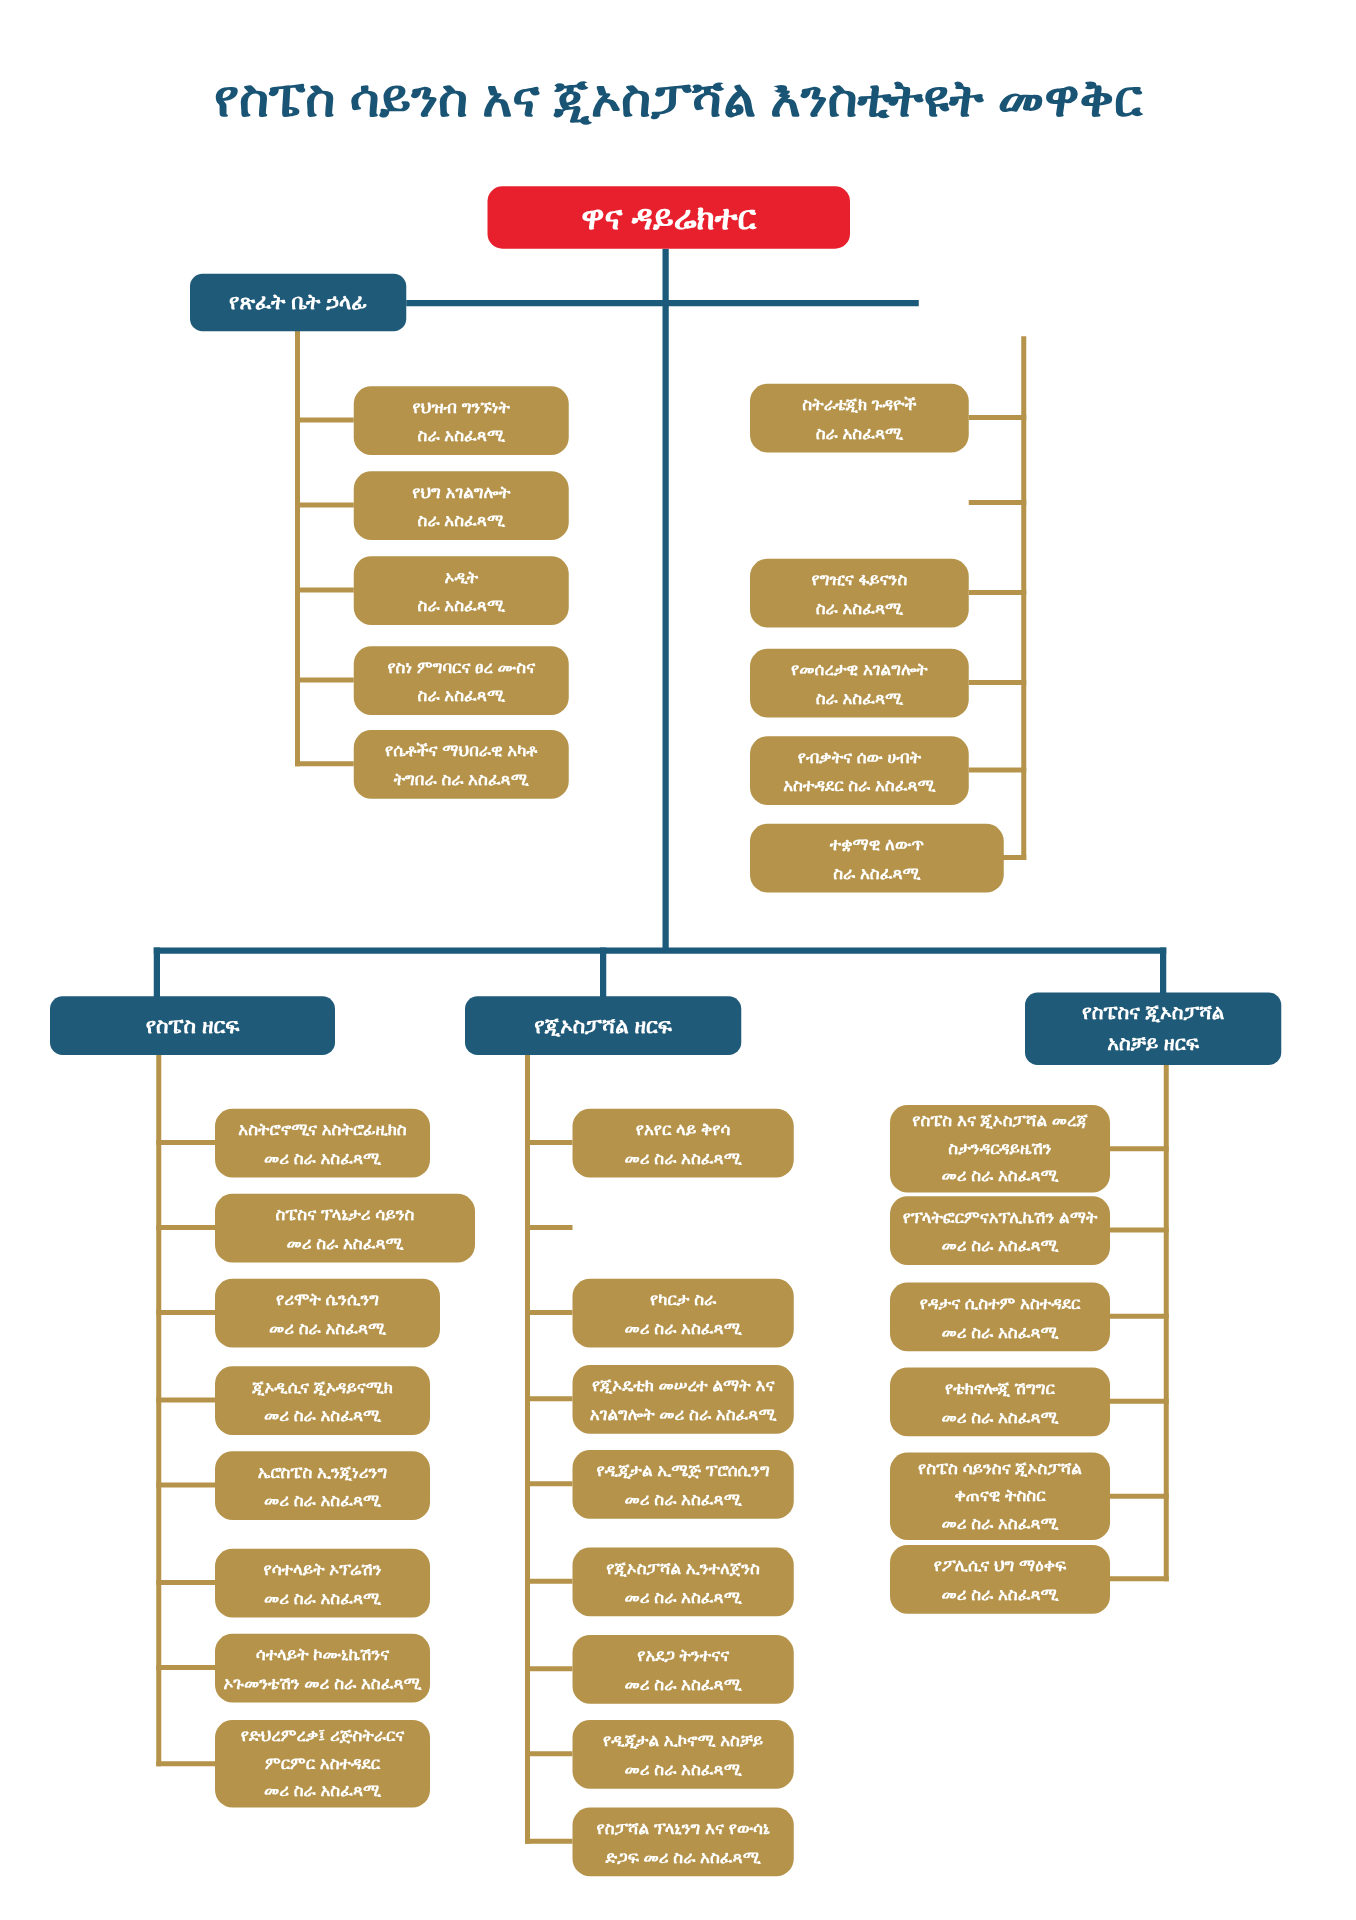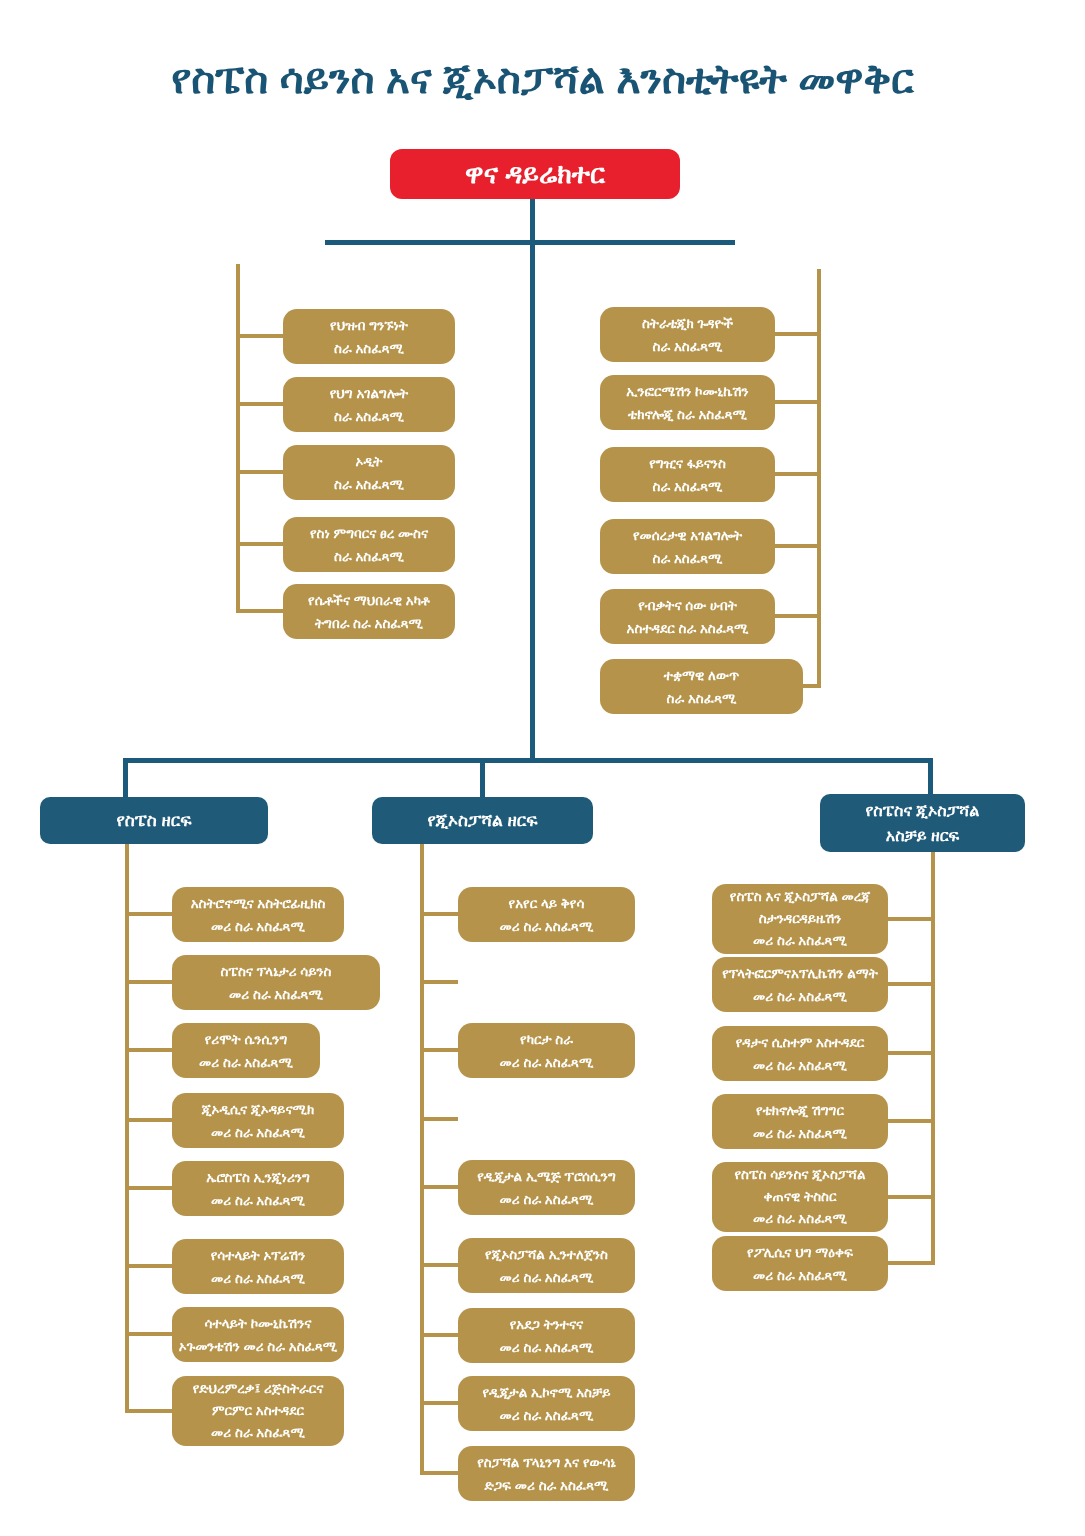--- a/index.html
+++ b/index.html
@@ -73,20 +73,23 @@
   <div class="gline" style="left:888px;top:978px;width:47px;height:4px"></div>
   <div class="gline" style="left:888px;top:1047px;width:47px;height:4px"></div>
   <div class="gline" style="left:888px;top:1115px;width:47px;height:4px"></div>
   <div class="gline" style="left:888px;top:1191px;width:47px;height:4px"></div>
   <div class="gline" style="left:888px;top:1257px;width:47px;height:4px"></div>
 
   <div class="box red" style="left:390px;top:145px;width:290px;height:50px">
     <div class="ln">ዋና ዳይሬክተር</div>
   </div>
 
+  <div class="box blue" style="left:152px;top:215px;width:173px;height:46px">
+    <div class="ln">የጽፈት ቤት ኃላፊ</div>
+  </div>
 
   <div class="box gold" style="left:283px;top:305px;width:172px;height:55px">
     <div class="ln">የህዝብ ግንኙነት</div>
     <div class="ln">ስራ አስፈጻሚ</div>
   </div>
   <div class="box gold" style="left:283px;top:373px;width:172px;height:55px">
     <div class="ln">የህግ አገልግሎት</div>
     <div class="ln">ስራ አስፈጻሚ</div>
   </div>
   <div class="box gold" style="left:283px;top:441px;width:172px;height:55px">
@@ -99,24 +102,20 @@
   </div>
   <div class="box gold" style="left:283px;top:580px;width:172px;height:55px">
     <div class="ln">የሴቶችና ማህበራዊ አካቶ</div>
     <div class="ln">ትግበራ ስራ አስፈጻሚ</div>
   </div>
 
   <div class="box gold" style="left:600px;top:303px;width:175px;height:55px">
     <div class="ln">ስትራቴጂክ ጉዳዮች</div>
     <div class="ln">ስራ አስፈጻሚ</div>
   </div>
-  <div class="box gold" style="left:600px;top:371px;width:175px;height:55px">
-    <div class="ln">ኢንፎርሜሽን ኮሙኒኬሽን</div>
-    <div class="ln">ቴክኖሎጂ ስራ አስፈጻሚ</div>
-  </div>
   <div class="box gold" style="left:600px;top:443px;width:175px;height:55px">
     <div class="ln">የግዢና ፋይናንስ</div>
     <div class="ln">ስራ አስፈጻሚ</div>
   </div>
   <div class="box gold" style="left:600px;top:515px;width:175px;height:55px">
     <div class="ln">የመሰረታዊ አገልግሎት</div>
     <div class="ln">ስራ አስፈጻሚ</div>
   </div>
   <div class="box gold" style="left:600px;top:585px;width:175px;height:55px">
     <div class="ln">የብቃትና ሰው ሀብት</div>
@@ -139,21 +138,21 @@
   </div>
 
   <div class="box gold" style="left:172px;top:883px;width:172px;height:55px">
     <div class="ln">አስትሮኖሚና አስትሮፊዚክስ</div>
     <div class="ln">መሪ ስራ አስፈጻሚ</div>
   </div>
   <div class="box gold" style="left:172px;top:951px;width:208px;height:55px">
     <div class="ln">ስፔስና ፕላኔታሪ ሳይንስ</div>
     <div class="ln">መሪ ስራ አስፈጻሚ</div>
   </div>
-  <div class="box gold" style="left:172px;top:1019px;width:148px;height:55px">
+  <div class="box gold" style="left:172px;top:1019px;width:180px;height:55px">
     <div class="ln">የሪሞት ሴንሲንግ</div>
     <div class="ln">መሪ ስራ አስፈጻሚ</div>
   </div>
   <div class="box gold" style="left:172px;top:1089px;width:172px;height:55px">
     <div class="ln">ጂኦዲሲና ጂኦዳይናሚክ</div>
     <div class="ln">መሪ ስራ አስፈጻሚ</div>
   </div>
   <div class="box gold" style="left:172px;top:1157px;width:172px;height:55px">
     <div class="ln">ኤሮስፔስ ኢንጂነሪንግ</div>
     <div class="ln">መሪ ስራ አስፈጻሚ</div>
@@ -173,20 +172,24 @@
   </div>
 
   <div class="box gold" style="left:458px;top:883px;width:177px;height:55px">
     <div class="ln">የአየር ላይ ቅየሳ</div>
     <div class="ln">መሪ ስራ አስፈጻሚ</div>
   </div>
   <div class="box gold" style="left:458px;top:1019px;width:177px;height:55px">
     <div class="ln">የካርታ ስራ</div>
     <div class="ln">መሪ ስራ አስፈጻሚ</div>
   </div>
+  <div class="box gold" style="left:458px;top:1088px;width:177px;height:55px">
+    <div class="ln">የጂኦዴቲክ መሠረተ ልማት እና</div>
+    <div class="ln">አገልግሎት መሪ ስራ አስፈጻሚ</div>
+  </div>
   <div class="box gold" style="left:458px;top:1156px;width:177px;height:55px">
     <div class="ln">የዲጂታል ኢሜጅ ፕሮሰሲንግ</div>
     <div class="ln">መሪ ስራ አስፈጻሚ</div>
   </div>
   <div class="box gold" style="left:458px;top:1234px;width:177px;height:55px">
     <div class="ln">የጂኦስፓሻል ኢንተለጀንስ</div>
     <div class="ln">መሪ ስራ አስፈጻሚ</div>
   </div>
   <div class="box gold" style="left:458px;top:1304px;width:177px;height:55px">
     <div class="ln">የአደጋ ትንተናና</div>

